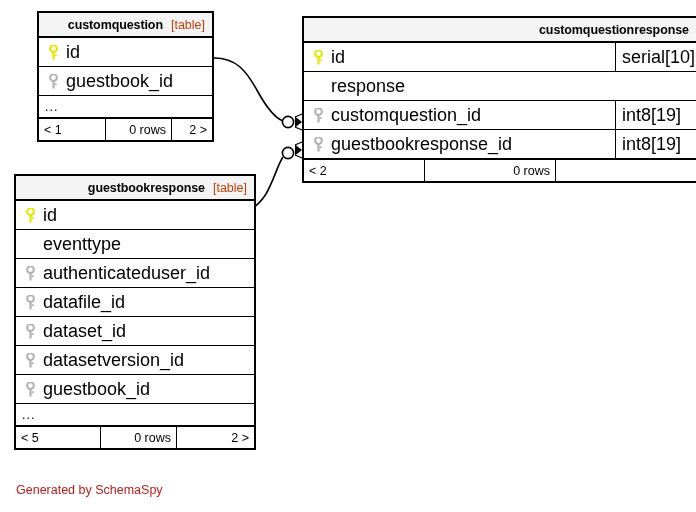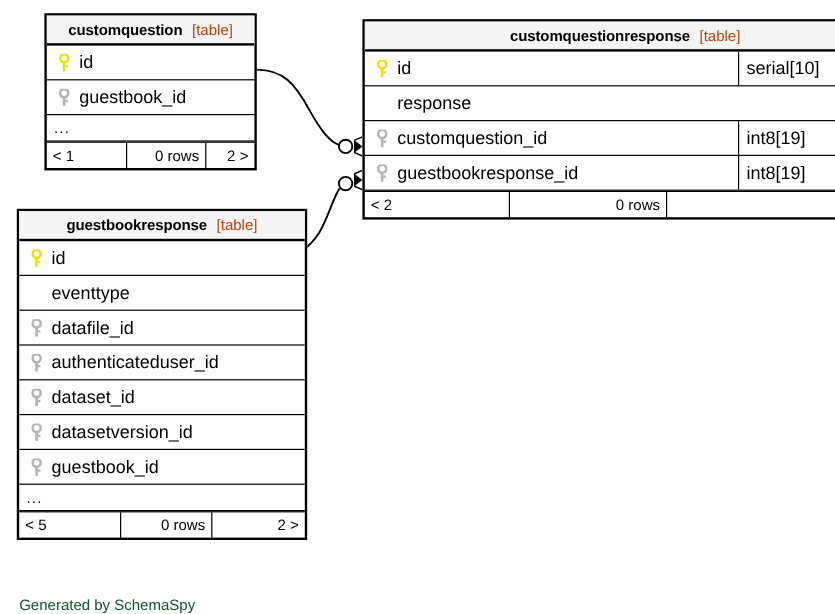--- a/index.html
+++ b/index.html
@@ -39,21 +39,21 @@
     font-size: 12.5px;
     color: #000000;
   }
 
   .ent-header {
     background: #f4f4f4;
     border-bottom: 2px solid #000000;
     box-sizing: border-box;
     display: flex;
     align-items: center;
-    justify-content: center;
+    justify-content: flex-end;
     padding: 2px 7px;
     height: 25px;
     white-space: nowrap;
   }
   .ent-title {
     font-weight: bold;
     font-size: 12.5px;
     letter-spacing: -0.1px;
   }
   .ent-tag {
@@ -87,21 +87,21 @@
   .row-type {
     flex: 0 0 auto;
     display: flex;
     align-items: center;
     padding-left: 6px;
     border-left: 1px solid #000000;
     box-sizing: border-box;
     white-space: nowrap;
   }
 
-  .row-label { font-size: 15px; }
+  .row-label { font-size: 18px; }
 
   .ellipsis-row {
     display: flex;
     align-items: center;
     padding-left: 6px;
     height: 22px;
     border-bottom: 1px solid #000000;
     box-sizing: border-box;
     font-size: 12.5px;
     letter-spacing: 1px;
@@ -165,23 +165,23 @@
   #ent-customquestionresponse .foot-cell.c { flex: 1 1 auto; }
 
   #ent-guestbookresponse .foot-cell.a { width: 85px; }
   #ent-guestbookresponse .foot-cell.b { width: 76px; }
   #ent-guestbookresponse .foot-cell.c { flex: 1 1 auto; }
 
   
   #caption {
     position: absolute;
     left: 16px;
-    top: 497px;
-    font-size: 12.5px;
-    color: #14532d;
+    top: 483px;
+    font-size: 12.5px;
+    color: #b91c1c;
     white-space: nowrap;
   }
 </style>
 </head>
 <body>
 
 <div id="canvas">
 
   <svg id="edges" viewBox="0 0 696 512" xmlns="http://www.w3.org/2000/svg">
 
@@ -354,34 +354,34 @@
 
       <div class="row">
         <div class="row-name">
           <span class="keyicon">
             <svg width="9" height="15" viewBox="0 0 9 15" xmlns="http://www.w3.org/2000/svg">
               <circle cx="4.5" cy="3.6" r="3.4" fill="none" stroke="#b3b3b3" stroke-width="2.1"></circle>
               <rect x="3.4" y="6.2" width="2.2" height="8.3" fill="#b3b3b3"></rect>
               <rect x="5.6" y="9.2" width="2.1" height="1.9" fill="#b3b3b3"></rect>
             </svg>
           </span>
+          <span class="row-label">authenticateduser_id</span>
+        </div>
+      </div>
+
+      <div class="row">
+        <div class="row-name">
+          <span class="keyicon">
+            <svg width="9" height="15" viewBox="0 0 9 15" xmlns="http://www.w3.org/2000/svg">
+              <circle cx="4.5" cy="3.6" r="3.4" fill="none" stroke="#b3b3b3" stroke-width="2.1"></circle>
+              <rect x="3.4" y="6.2" width="2.2" height="8.3" fill="#b3b3b3"></rect>
+              <rect x="5.6" y="9.2" width="2.1" height="1.9" fill="#b3b3b3"></rect>
+            </svg>
+          </span>
           <span class="row-label">datafile_id</span>
-        </div>
-      </div>
-
-      <div class="row">
-        <div class="row-name">
-          <span class="keyicon">
-            <svg width="9" height="15" viewBox="0 0 9 15" xmlns="http://www.w3.org/2000/svg">
-              <circle cx="4.5" cy="3.6" r="3.4" fill="none" stroke="#b3b3b3" stroke-width="2.1"></circle>
-              <rect x="3.4" y="6.2" width="2.2" height="8.3" fill="#b3b3b3"></rect>
-              <rect x="5.6" y="9.2" width="2.1" height="1.9" fill="#b3b3b3"></rect>
-            </svg>
-          </span>
-          <span class="row-label">authenticateduser_id</span>
         </div>
       </div>
 
       <div class="row">
         <div class="row-name">
           <span class="keyicon">
             <svg width="9" height="15" viewBox="0 0 9 15" xmlns="http://www.w3.org/2000/svg">
               <circle cx="4.5" cy="3.6" r="3.4" fill="none" stroke="#b3b3b3" stroke-width="2.1"></circle>
               <rect x="3.4" y="6.2" width="2.2" height="8.3" fill="#b3b3b3"></rect>
               <rect x="5.6" y="9.2" width="2.1" height="1.9" fill="#b3b3b3"></rect>

